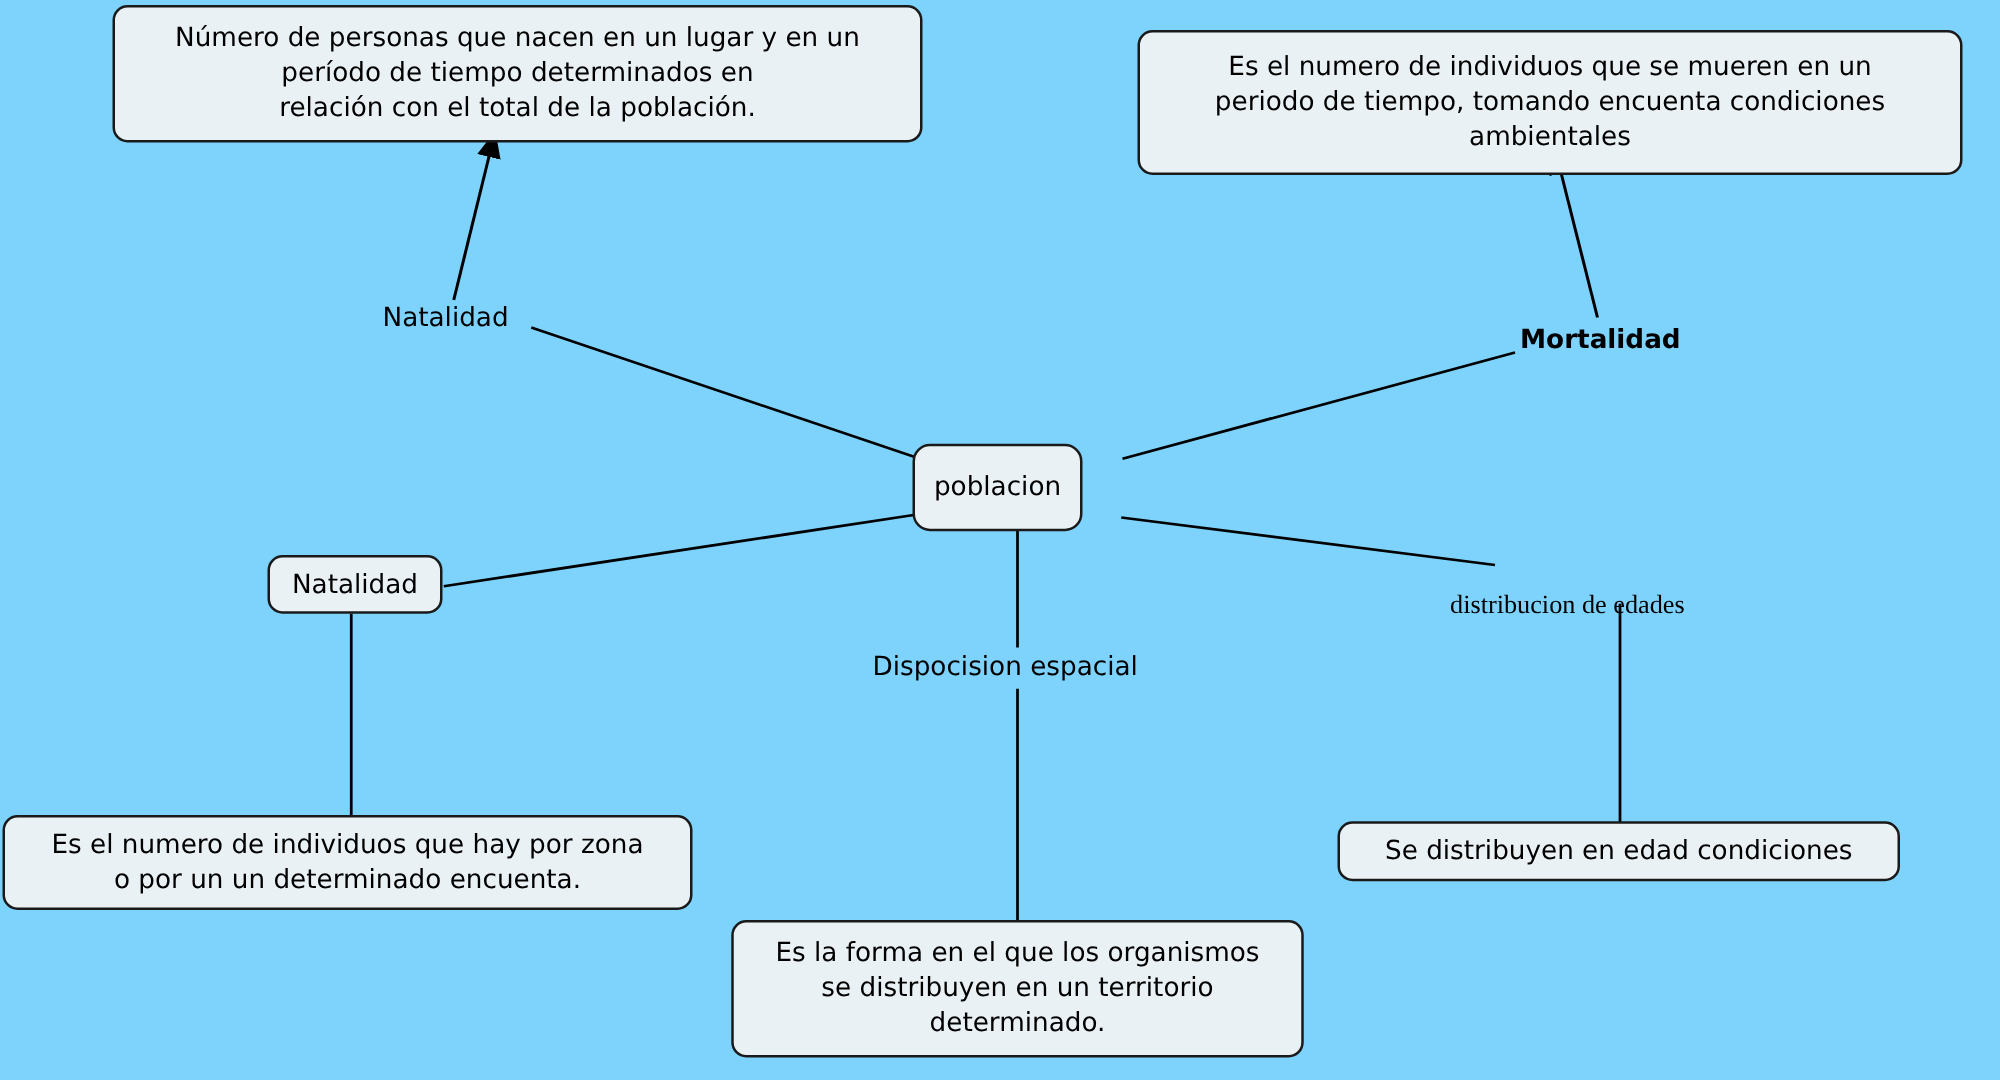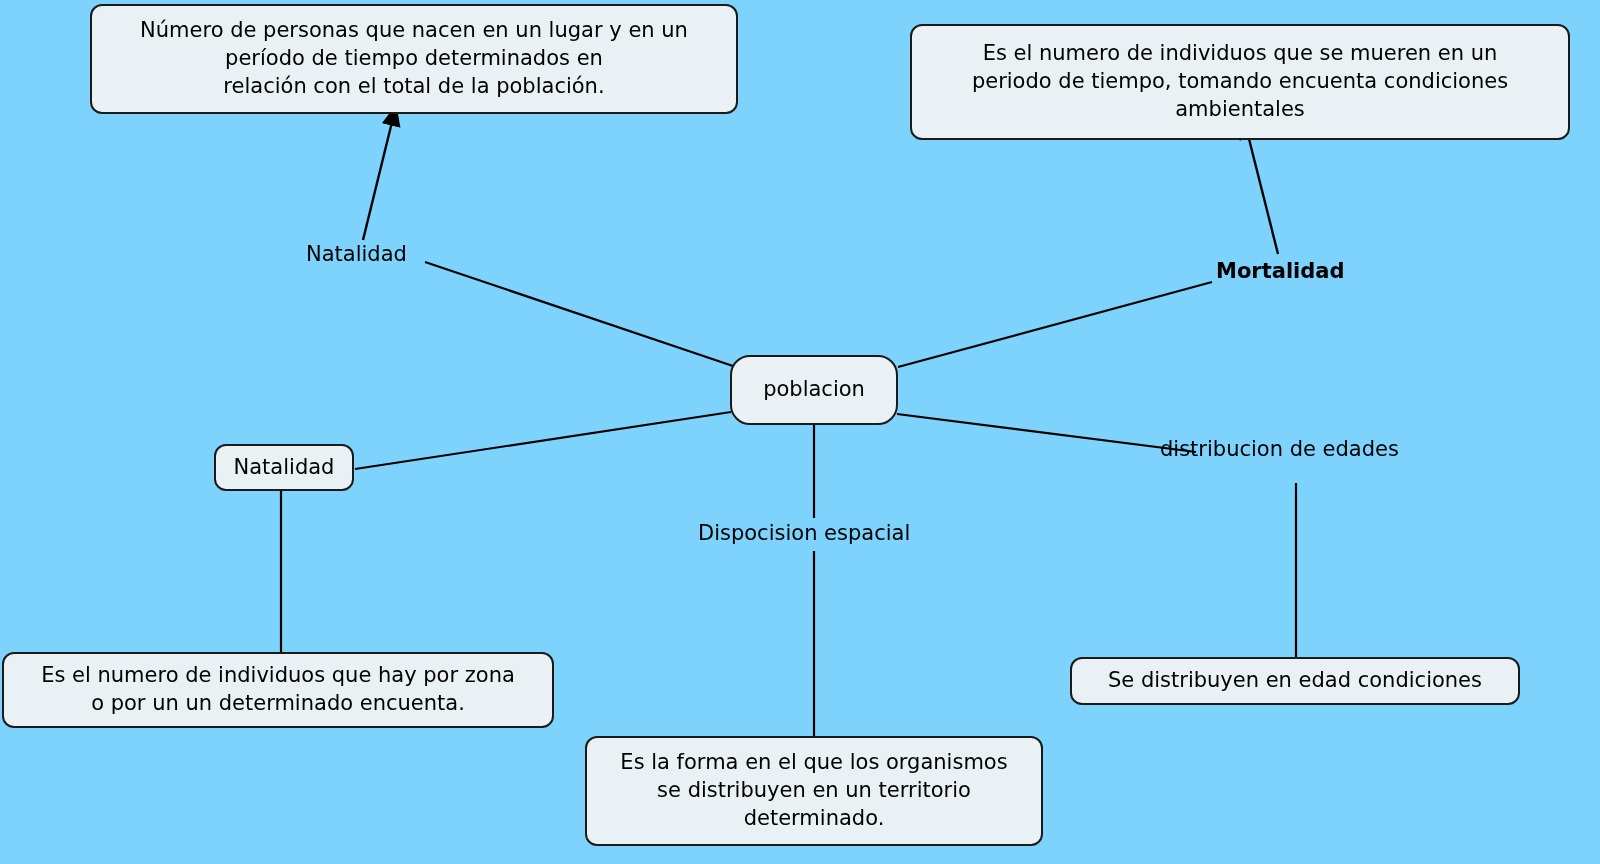--- a/index.html
+++ b/index.html
@@ -96,21 +96,21 @@
   </div>
 
   <div class="node-box" style="left:910px; top:24px; width:660px; height:116px;">
     <span>
       <span>Es el numero de individuos que se mueren en un</span><br>
       <span>periodo de tiempo, tomando encuenta condiciones</span><br>
       <span>ambientales</span>
     </span>
   </div>
 
-  <div class="node-box central" style="left:730px; top:355px; width:168px; height:70px;border-radius:20px;">
+  <div class="node-box central" style="left:730px; top:355px; width:136px; height:70px;">
     <span>poblacion</span>
   </div>
 
   <div class="node-box" style="left:214px; top:444px; width:140px; height:47px;">
     <span>Natalidad</span>
   </div>
 
   <div class="node-box" style="left:2px; top:652px; width:552px; height:76px;">
     <span>
       <span>Es el numero de individuos que hay por zona</span><br>
@@ -135,17 +135,17 @@
   </div>
 
   <div class="link-label" style="left:1216px; top:259px;font-weight:bold;">
     <span>Mortalidad</span>
   </div>
 
   <div class="link-label" style="left:698px; top:521px;">
     <span>Dispocision espacial</span>
   </div>
 
-  <div class="link-label" style="left:1160px; top:437px;">
+  <div class="link-label" style="left:1160px; top:471px;font-family:Liberation Serif, serif;">
     <span>distribucion de edades</span>
   </div>
 
 </div>
 
 </body></html>

